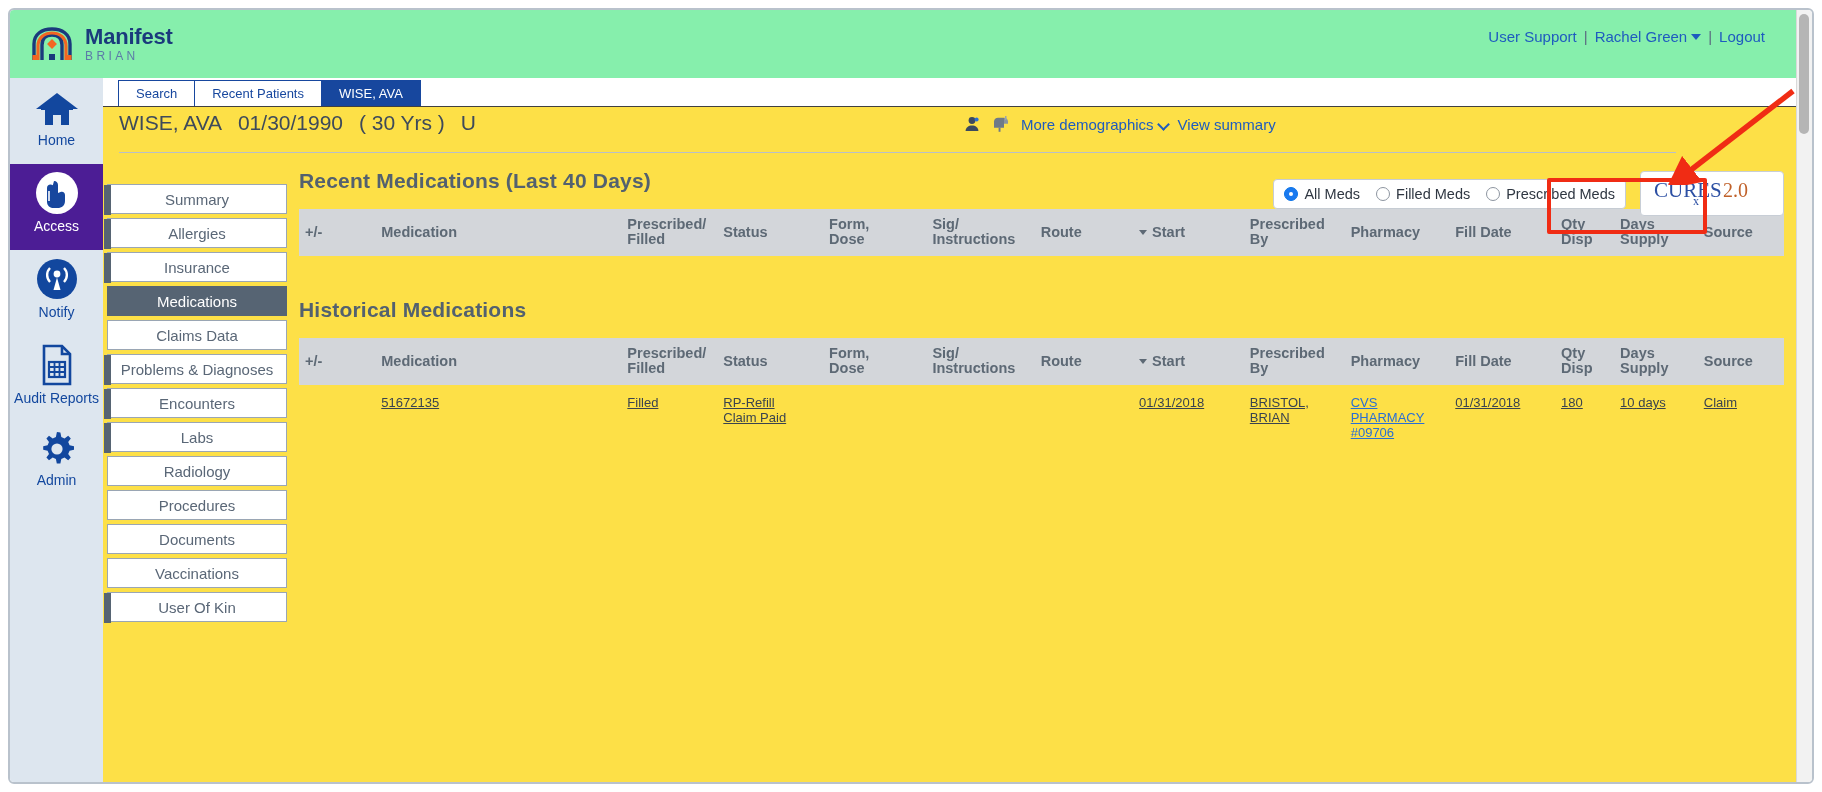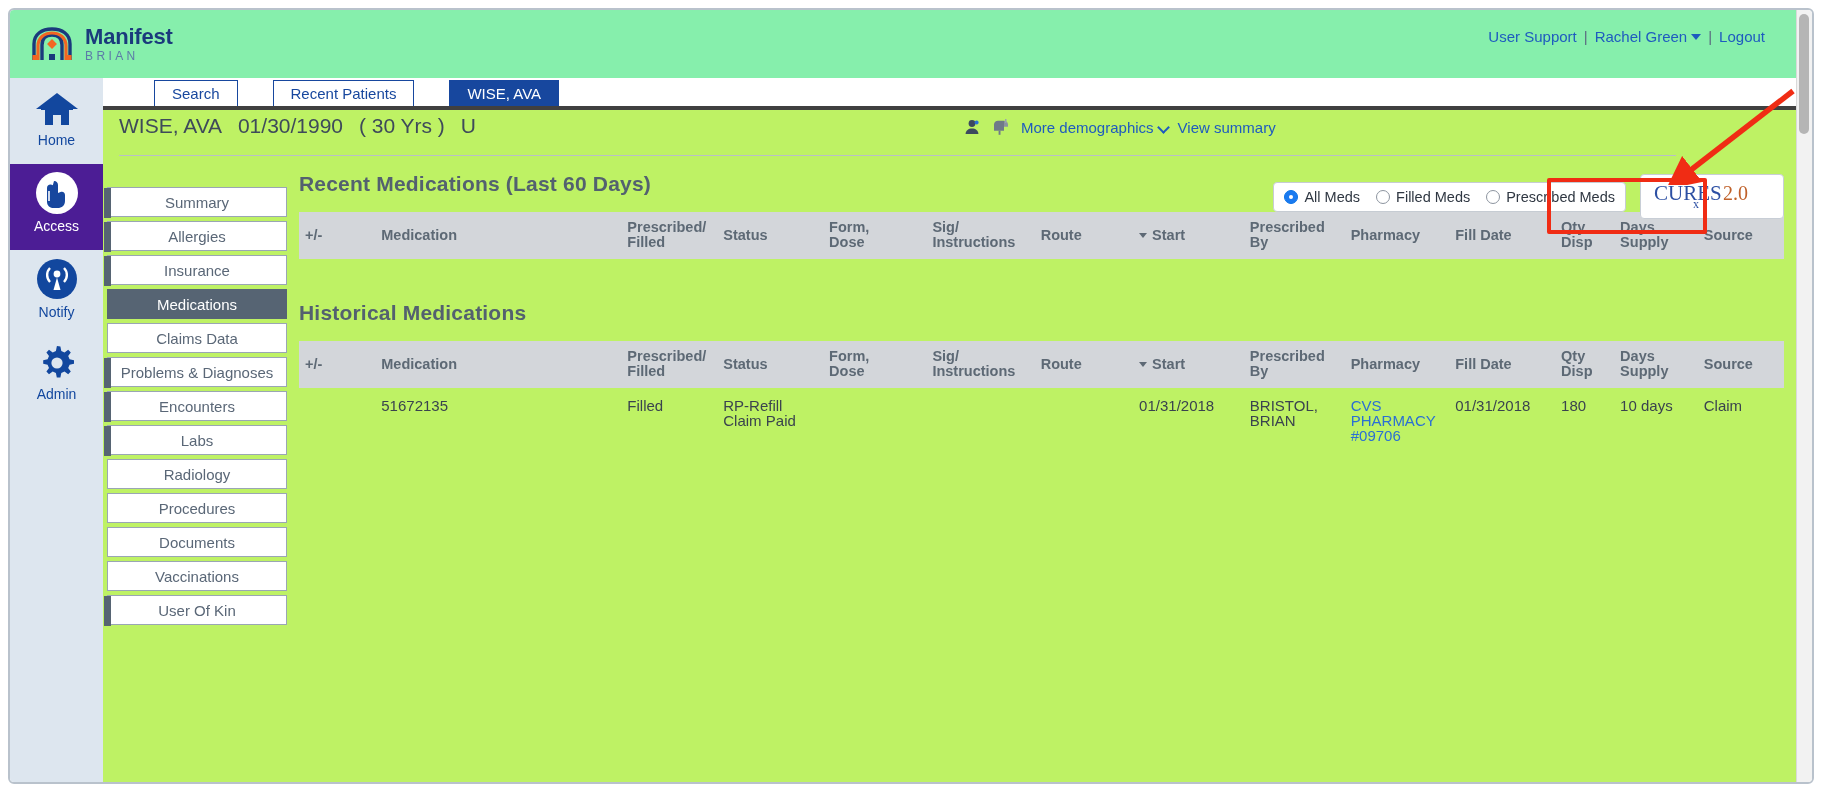--- a/index.html
+++ b/index.html
@@ -94,35 +94,34 @@
     height: 26px;
     display: flex; align-items: flex-end;
   }
   .tab {
     height: 26px;
     padding: 0 17px;
     border: 1px solid #17479e;
     border-bottom: none;
     background: #ffffff;
     color: #17479e;
-    font-size: 15px;
+    font-size: 13px;
     display: flex; align-items: center; justify-content: center;
     cursor: pointer;
     margin-right: -1px;
-    margin-left: 36px;
   }
   .tab.active { background: #17479e; color: #ffffff; font-weight: normal; }
 
   
   .content {
     position: absolute;
     left: 93px; top: 96px;
     width: 1697px; height: 678px;
-    background: #bef264;
-    border-top: 4px solid #404040;
+    background: #fde047;
+    border-top: 1px solid #404040;
   }
 
   
   .patient-bar {
     position: absolute; left: 0; top: 0;
     width: 1697px; height: 44px;
   }
   .patient-name {
     position: absolute; left: 16px; top: 4px;
     font-size: 21px; color: #3e4a5a; white-space: nowrap;
@@ -222,25 +221,26 @@
     background: #d3d6da;
     color: #5d6975;
     font-size: 14.5px;
     font-weight: bold;
     text-align: left;
     padding: 8px 4px 9px 6px;
     vertical-align: middle;
     line-height: 15px;
   }
   table.meds tbody td {
-    font-size: 15px;
+    font-size: 13px;
     color: #3a434e;
     padding: 10px 4px 10px 6px;
     vertical-align: top;
     line-height: 15px;
+    text-decoration: underline;
   }
   table.meds tbody td.link-cell { color: #2a6fd4; }
   .sort-caret {
     display: inline-block;
     width: 0; height: 0; margin-right: 5px;
     border-left: 4px solid transparent;
     border-right: 4px solid transparent;
     border-top: 5px solid #5d6975;
     vertical-align: 2px;
   }
@@ -351,20 +351,29 @@
         <svg class="rail-ico" width="44" height="44" viewBox="0 0 44 44">
           <circle cx="22" cy="22" r="20" fill="#12479e"></circle>
           <circle cx="22" cy="17" r="3.4" fill="#ffffff"></circle>
           <path d="M22 20.4 L18.5 33 h7 Z" fill="#ffffff"></path>
           <path d="M15 11 a10 10 0 0 0 0 14" stroke="#ffffff" stroke-width="2.4" fill="none"></path>
           <path d="M29 11 a10 10 0 0 1 0 14" stroke="#ffffff" stroke-width="2.4" fill="none"></path>
         </svg>
         <span class="rail-label">Notify</span>
       </div>
 
+      <div class="rail-item">
+        <svg class="rail-ico" width="40" height="44" viewBox="0 0 40 44">
+          <path d="M7 3 h18 l8 8 v30 H7 Z" fill="none" stroke="#12479e" stroke-width="2.6"></path>
+          <path d="M25 3 v8 h8" fill="none" stroke="#12479e" stroke-width="2.6"></path>
+          <rect x="12" y="19" width="16" height="15" fill="none" stroke="#12479e" stroke-width="2.2"></rect>
+          <path d="M12 24 h16 M12 29 h16 M17.5 19 v15 M22.5 19 v15" stroke="#12479e" stroke-width="1.8"></path>
+        </svg>
+        <span class="rail-label">Audit Reports</span>
+      </div>
 
       <div class="rail-item">
         <svg class="rail-ico" width="40" height="40" viewBox="0 0 40 40">
           <path d="M20 3 l3.4 .6 .9 4.4 3.2 1.4 3.7-2.6 2.6 2.6 -2.6 3.7 1.4 3.2 4.4 .9 0 3.6 -4.4 .9 -1.4 3.2 2.6 3.7 -2.6 2.6 -3.7-2.6 -3.2 1.4 -.9 4.4 -3.6 0 -.9-4.4 -3.2-1.4 -3.7 2.6 -2.6-2.6 2.6-3.7 -1.4-3.2 -4.4-.9 0-3.6 4.4-.9 1.4-3.2 -2.6-3.7 2.6-2.6 3.7 2.6 3.2-1.4 .9-4.4 Z" fill="#12479e"></path>
           <circle cx="20" cy="20" r="5.6" fill="#dde6ef"></circle>
         </svg>
         <span class="rail-label">Admin</span>
       </div>
     </div>
 
@@ -445,21 +454,21 @@
             <span>Vaccinations</span>
           </div>
         <div class="subnav-btn">
             <i class="accent"></i>
             <span>User Of Kin</span>
           </div>
       </div>
 
       <div class="panel">
 
-        <h2 class="sec-title">Recent Medications (Last 60 Days)</h2>
+        <h2 class="sec-title">Recent Medications (Last 40 Days)</h2>
 
         <div class="filter-row">
           <div class="radio-group">
             <span class="radio-opt sel">
               <i class="radio-dot"></i>
               <span>All Meds</span>
             </span>
             <span class="radio-opt">
               <i class="radio-dot"></i>
               <span>Filled Meds</span>

